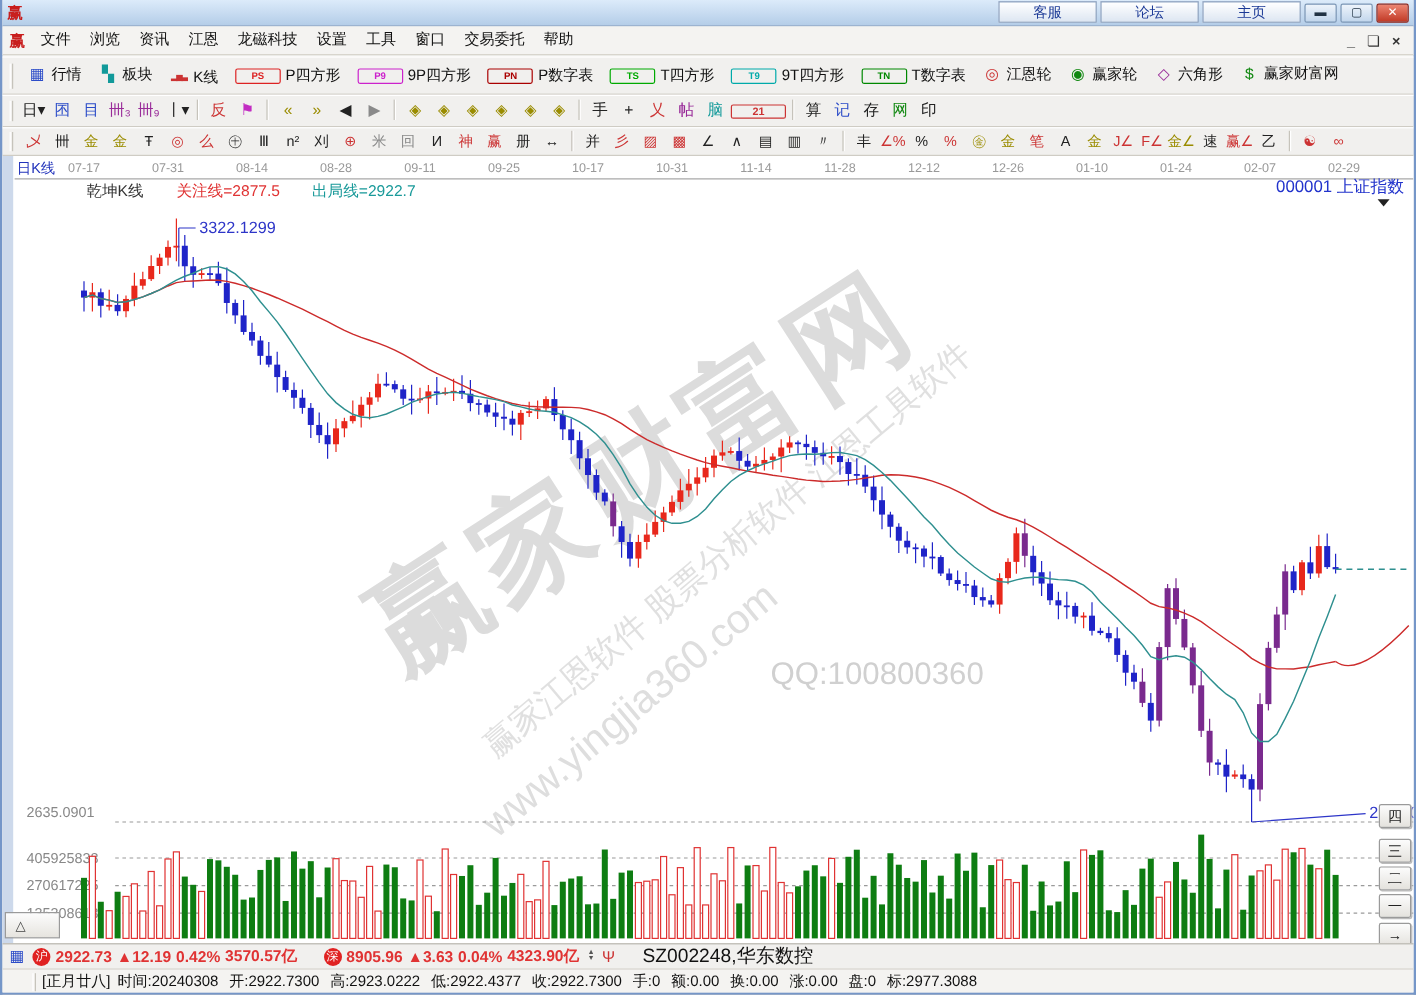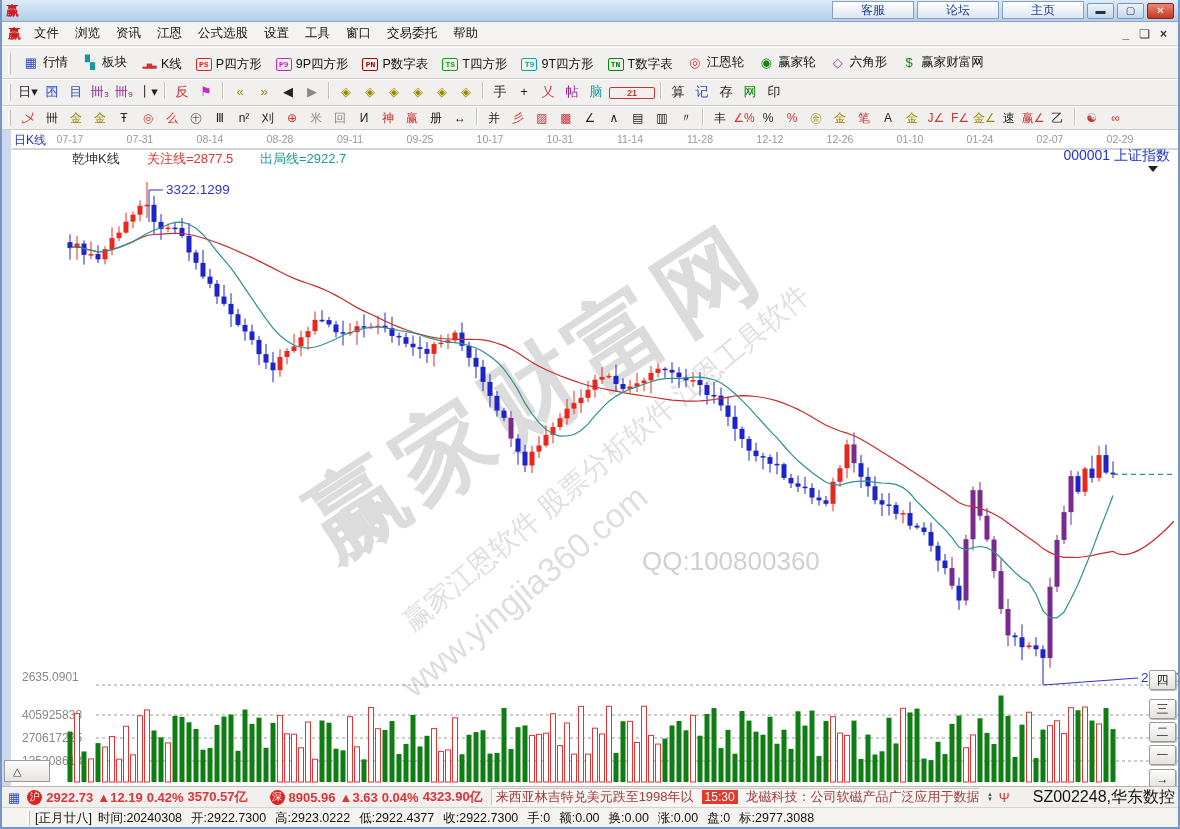--- a/index.html
+++ b/index.html
@@ -27,22 +27,22 @@
   .mdi-ctl{font-size:12px;font-weight:bold;color:#333;padding:0 5px;cursor:default;}
   
   .tbrow{position:absolute;left:0;right:0;background:#f1f0ee;border-top:1px solid #ffffff;
     border-bottom:1px solid #cfccc4;display:flex;align-items:center;padding:0 4px;white-space:nowrap;overflow:hidden;}
   .tb1{top:47px;height:32px;}
   .tb2{top:79px;height:27px;}
   .tb3{top:106px;height:24px;}
   .grip{width:3px;height:70%;border-left:1px solid #fff;border-right:1px solid #c6c3bb;margin:0 5px 0 2px;}
   .tb1-item{display:inline-flex;align-items:center;gap:4px;padding:0 7px;font-size:12.5px;color:#111;cursor:default;}
   .gicon{display:inline-flex;align-items:center;justify-content:center;width:16px;font-size:13px;}
-  .box{display:inline-flex;align-items:center;justify-content:center;width:16px;height:13px;
-    border:1px solid;border-radius:2px;font-size:8px;font-weight:bold;font-family:Liberation Mono, monospace;}
+  .box{display:inline-flex;align-items:center;justify-content:center;width:38px;height:13px;
+    border:1px solid;border-radius:2px;font-size:8px;font-weight:bold;}
   .b-red{color:#d22;border-color:#d22}.b-magenta{color:#c2c;border-color:#c2c}
   .b-darkred{color:#a00;border-color:#a00}.b-green{color:#0a0;border-color:#0a0}
   .b-teal{color:#0aa;border-color:#0aa}.b-green2{color:#080;border-color:#080}
   .c-red{color:#c33}.c-blue{color:#2c4cc8}.c-olive{color:#9a8c00}.c-purple{color:#992b99}
   .c-teal{color:#129a9a}.c-green{color:#118811}.c-gray{color:#8a8a8a}.c-dark{color:#222}
   .c-magenta{color:#c22cc2}
   .kline-ic{font-size:7px;letter-spacing:-1px}
   .tbtn{display:inline-flex;align-items:center;justify-content:center;min-width:22px;height:21px;
     margin:0 1px;font-size:13px;cursor:default;}
   .tb3 .tbtn{height:19px;font-size:12px;}
@@ -89,21 +89,21 @@
     <span class="app-icon">赢</span>
     <span class="spacer"></span>
     <span id="link-btns"><span class="tb-btn">客服</span><span class="tb-btn">论坛</span><span class="tb-btn">主页</span></span>
     <span class="winctl">▬</span>
     <span class="winctl">▢</span>
     <span class="winctl close">✕</span>
   </div>
 
   <div class="menubar">
     <span class="app-icon">赢</span>
-    <span id="menu-items"><span class="menu-item">文件</span><span class="menu-item">浏览</span><span class="menu-item">资讯</span><span class="menu-item">江恩</span><span class="menu-item">公式选股</span><span class="menu-item">设置</span><span class="menu-item">工具</span><span class="menu-item">窗口</span><span class="menu-item">交易委托</span><span class="menu-item">帮助</span></span>
+    <span id="menu-items"><span class="menu-item">文件</span><span class="menu-item">浏览</span><span class="menu-item">资讯</span><span class="menu-item">江恩</span><span class="menu-item">龙磁科技</span><span class="menu-item">设置</span><span class="menu-item">工具</span><span class="menu-item">窗口</span><span class="menu-item">交易委托</span><span class="menu-item">帮助</span></span>
     <span class="spacer"></span>
     <span class="mdi-ctl">_</span>
     <span class="mdi-ctl">❏</span>
     <span class="mdi-ctl">×</span>
   </div>
 
   <div class="tbrow tb1">
       <span class="grip"></span>
       <span id="tb1"><span class="tb1-item">
           <span class="gicon c-blue">▦</span>
@@ -818,25 +818,20 @@
     <span class="t-red">2922.73</span>
     <span class="t-red">▲12.19</span>
     <span class="t-red">0.42%</span>
     <span class="t-red">3570.57亿</span>
     <span style="width:14px"></span>
     <span class="t-badge">深</span>
     <span class="t-red">8905.96</span>
     <span class="t-red">▲3.63</span>
     <span class="t-red">0.04%</span>
     <span class="t-red">4323.90亿</span>
-    <span class="newsbox">
-      <span class="news-a">来西亚林吉特兑美元跌至1998年以</span>
-      <span class="time-badge">15:30</span>
-      <span class="news-b">龙磁科技：公司软磁产品广泛应用于数据</span>
-    </span>
     <span class="spinner">
         <span>▲</span>
         <span>▼</span>
       </span>
     <span class="antenna">Ψ</span>
     <span class="t-stock">SZ002248,华东数控</span>
   </div>
 
   <div class="infobar">
     <span class="grip"></span>

